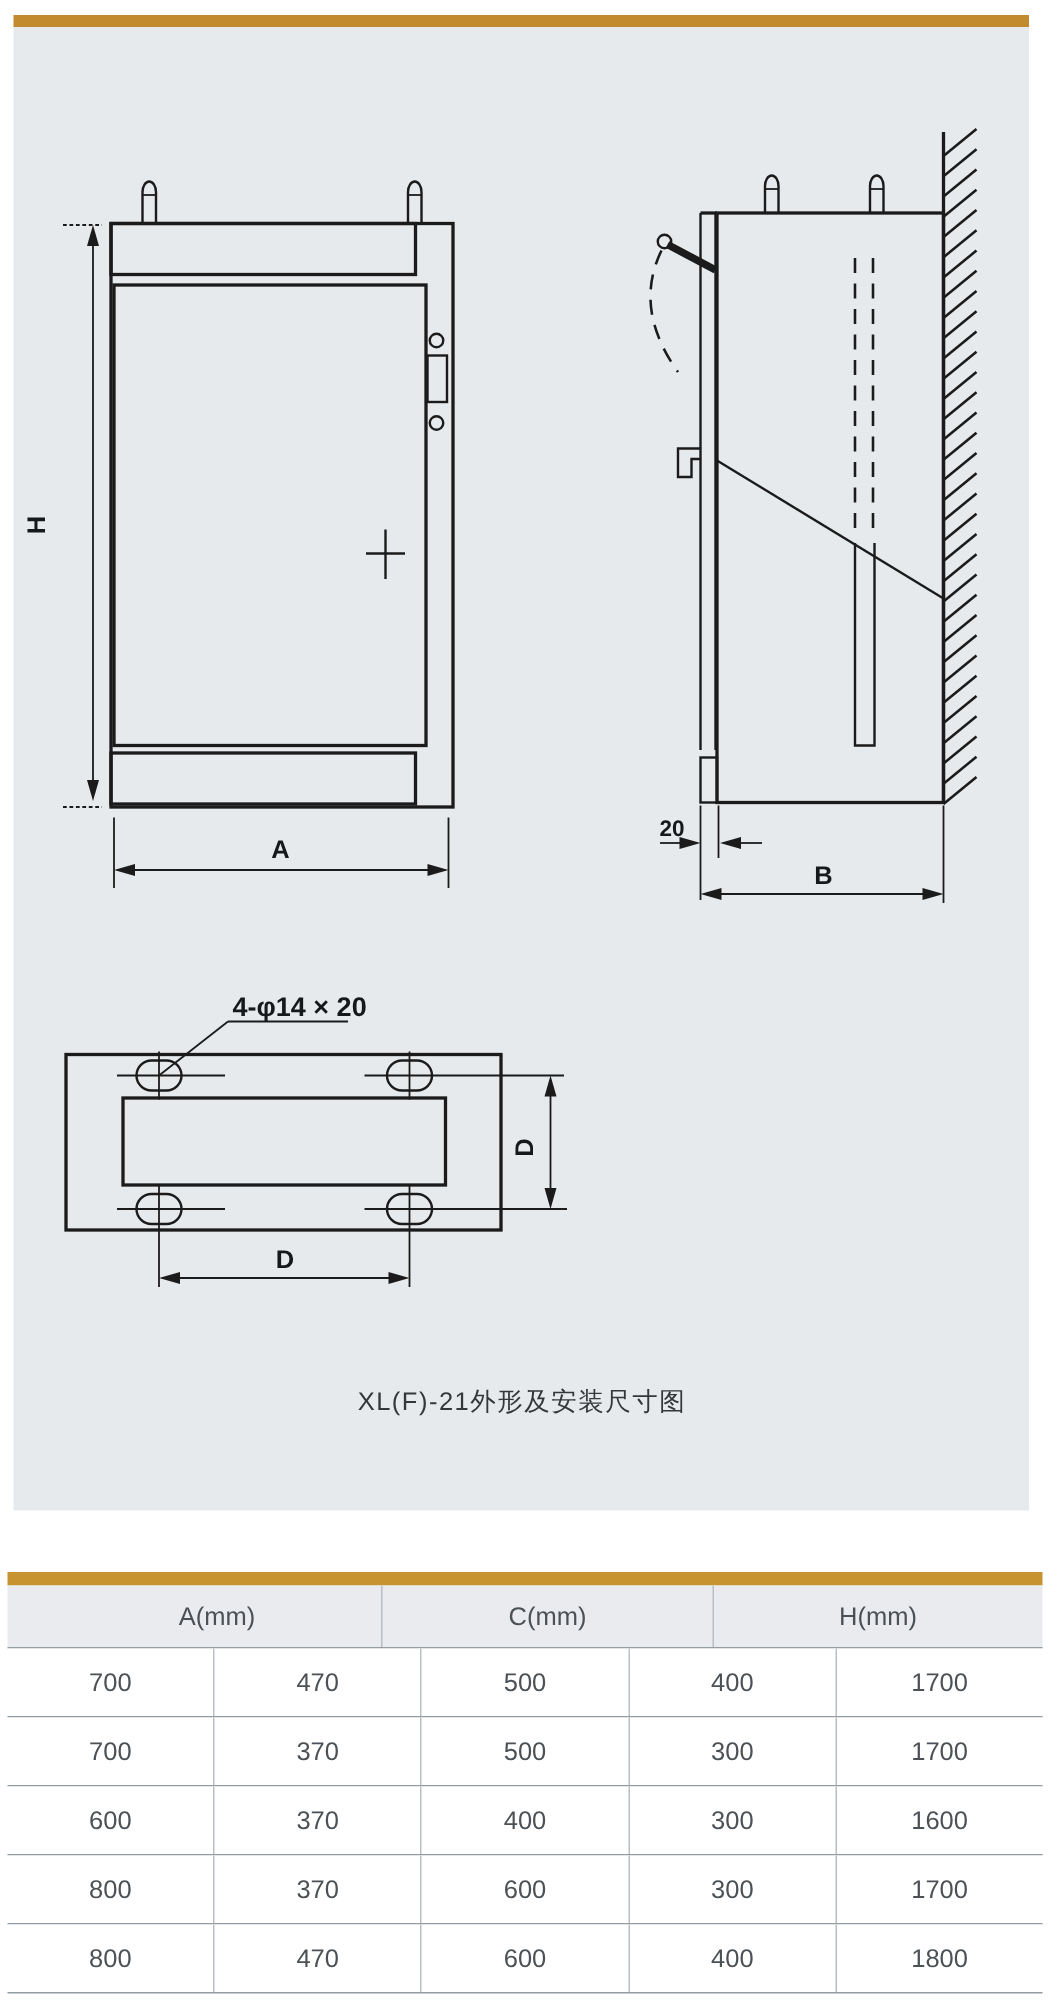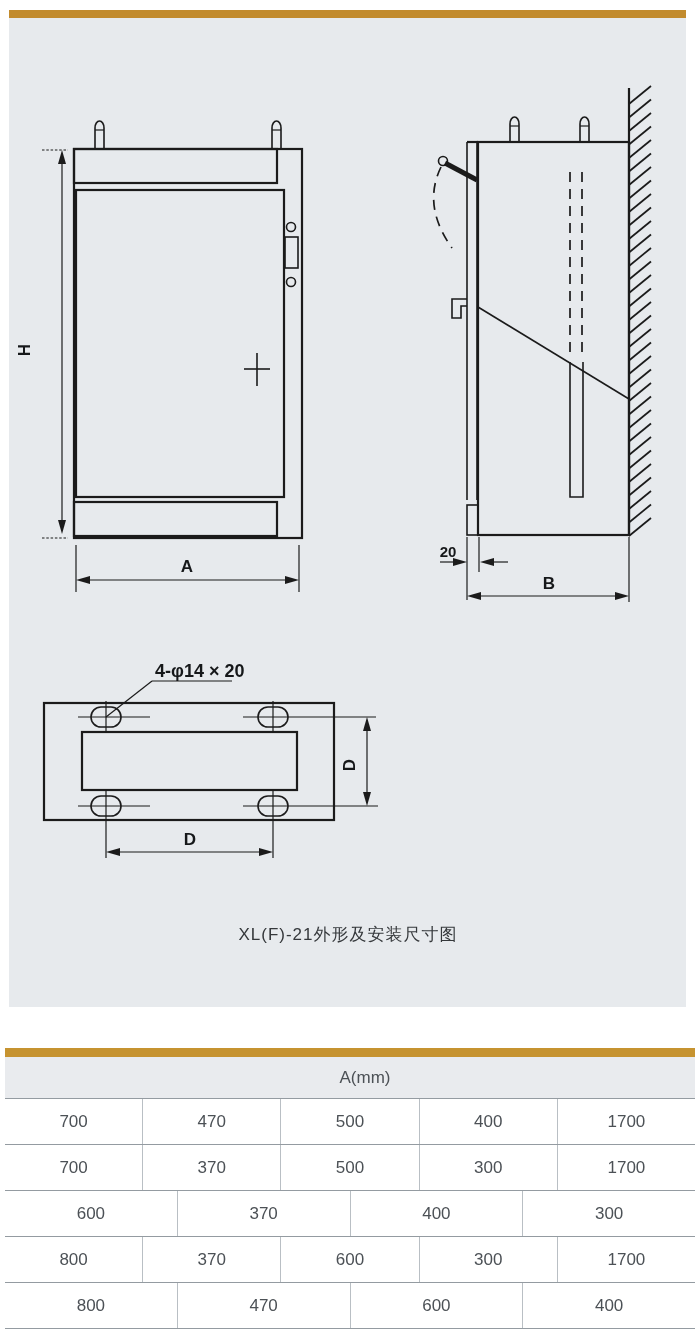--- a/index.html
+++ b/index.html
@@ -210,47 +210,51 @@
     </g>
   </g>
 
   <text class="caption" x="348" y="940" text-anchor="middle">XL(F)-21外形及安装尺寸图</text>
 </svg>
 
 <div class="spec-table">
   <div class="tbar"></div>
   <div class="t-row head">
     <div class="t-cell">A(mm)</div>
+    <div class="t-cell">C(mm)</div>
+    <div class="t-cell">H(mm)</div>
   </div>
   <div class="t-row body">
     <div class="t-cell">700</div>
     <div class="t-cell">470</div>
     <div class="t-cell">500</div>
     <div class="t-cell">400</div>
     <div class="t-cell">1700</div>
   </div>
   <div class="t-row body">
     <div class="t-cell">700</div>
     <div class="t-cell">370</div>
     <div class="t-cell">500</div>
     <div class="t-cell">300</div>
     <div class="t-cell">1700</div>
   </div>
   <div class="t-row body">
     <div class="t-cell">600</div>
     <div class="t-cell">370</div>
     <div class="t-cell">400</div>
     <div class="t-cell">300</div>
+    <div class="t-cell">1600</div>
   </div>
   <div class="t-row body">
     <div class="t-cell">800</div>
     <div class="t-cell">370</div>
     <div class="t-cell">600</div>
     <div class="t-cell">300</div>
     <div class="t-cell">1700</div>
   </div>
   <div class="t-row body">
     <div class="t-cell">800</div>
     <div class="t-cell">470</div>
     <div class="t-cell">600</div>
     <div class="t-cell">400</div>
+    <div class="t-cell">1800</div>
   </div>
 </div>
 
 </body></html>

